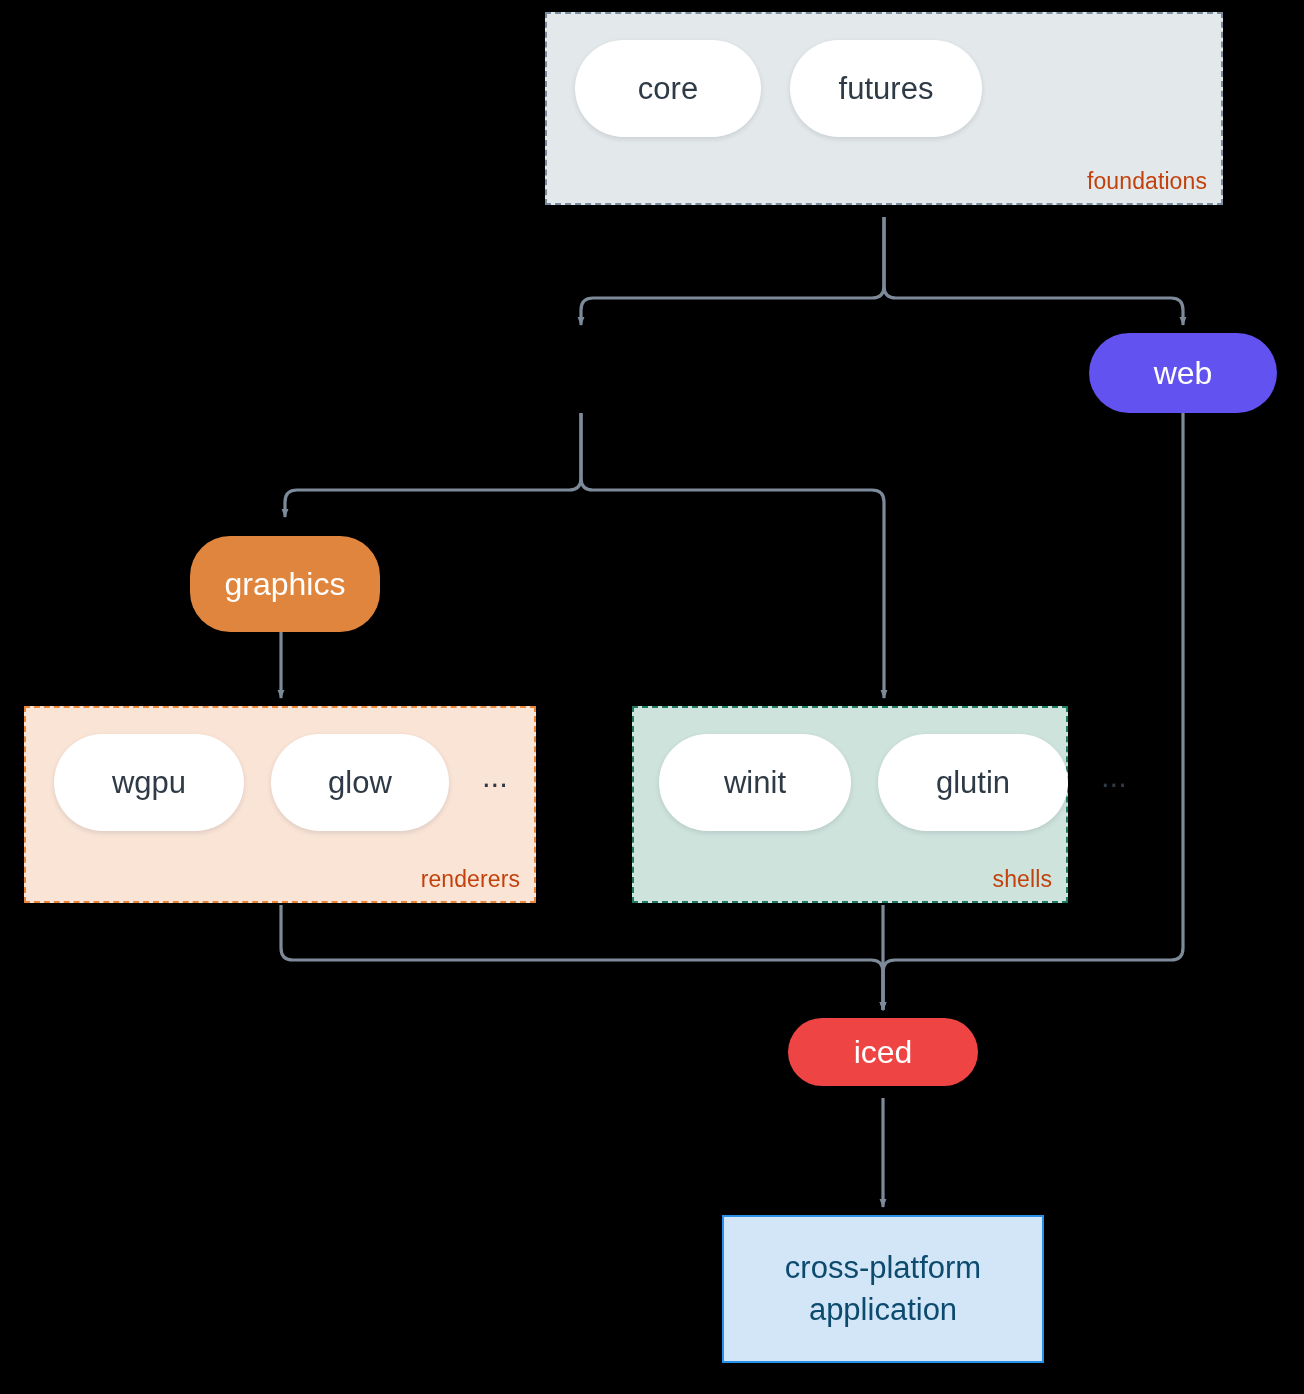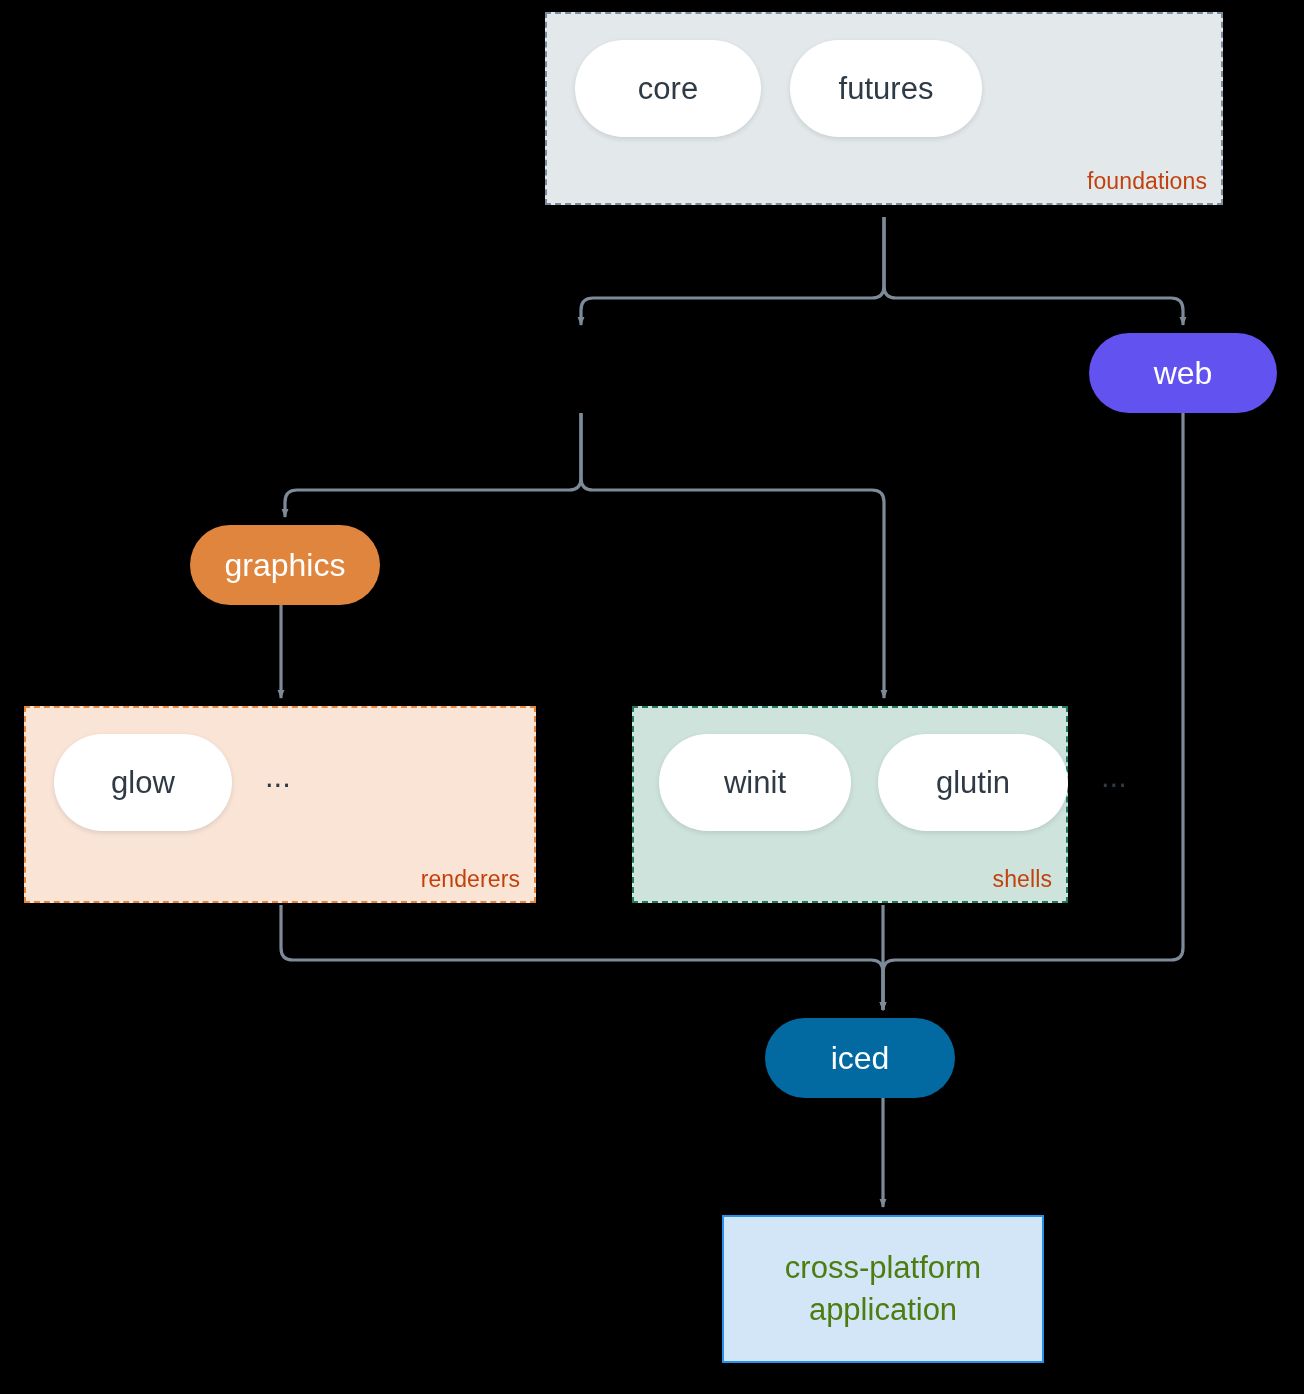--- a/index.html
+++ b/index.html
@@ -134,50 +134,50 @@
   #node-web {
     left: 1089px;
     top: 333px;
     width: 188px;
     height: 80px;
     background: #6252f0;
     border-radius: 40px;
   }
   #node-graphics {
     left: 190px;
-    top: 525px;
+    top: 536px;
     width: 190px;
-    height: 80px;
+    height: 96px;
     background: #e0853d;
     border-radius: 40px;
   }
   #node-iced {
-    left: 765px;
+    left: 788px;
     top: 1018px;
     width: 190px;
-    height: 80px;
-    background: #0369a1;
+    height: 68px;
+    background: #ef4444;
     border-radius: 40px;
   }
 
   
   #node-application {
     position: absolute;
     left: 722px;
     top: 1215px;
     width: 322px;
     height: 148px;
     background: #d3e6f8;
     border: 2px solid #2790e8;
     box-sizing: border-box;
     display: flex;
     flex-direction: column;
     align-items: center;
     justify-content: center;
-    color: #4d7c0f;
+    color: #0c4a6e;
     font-size: 31px;
     line-height: 1.35;
     text-align: center;
   }
 </style>
 </head>
 <body>
 
 <div id="canvas">
 
@@ -217,20 +217,23 @@
       </div>
       <div class="pill-white" style="width:192px;">
         <span>futures</span>
       </div>
     </div>
     <div class="group-label">foundations</div>
   </div>
 
   <div class="group" id="grp-renderers">
     <div class="group-pills">
+      <div class="pill-white" style="width:190px;">
+        <span>wgpu</span>
+      </div>
       <div class="pill-white" style="width:178px;">
         <span>glow</span>
       </div>
       <div class="ellipsis">...</div>
     </div>
     <div class="group-label">renderers</div>
   </div>
 
   <div class="group" id="grp-shells">
     <div class="group-pills">

